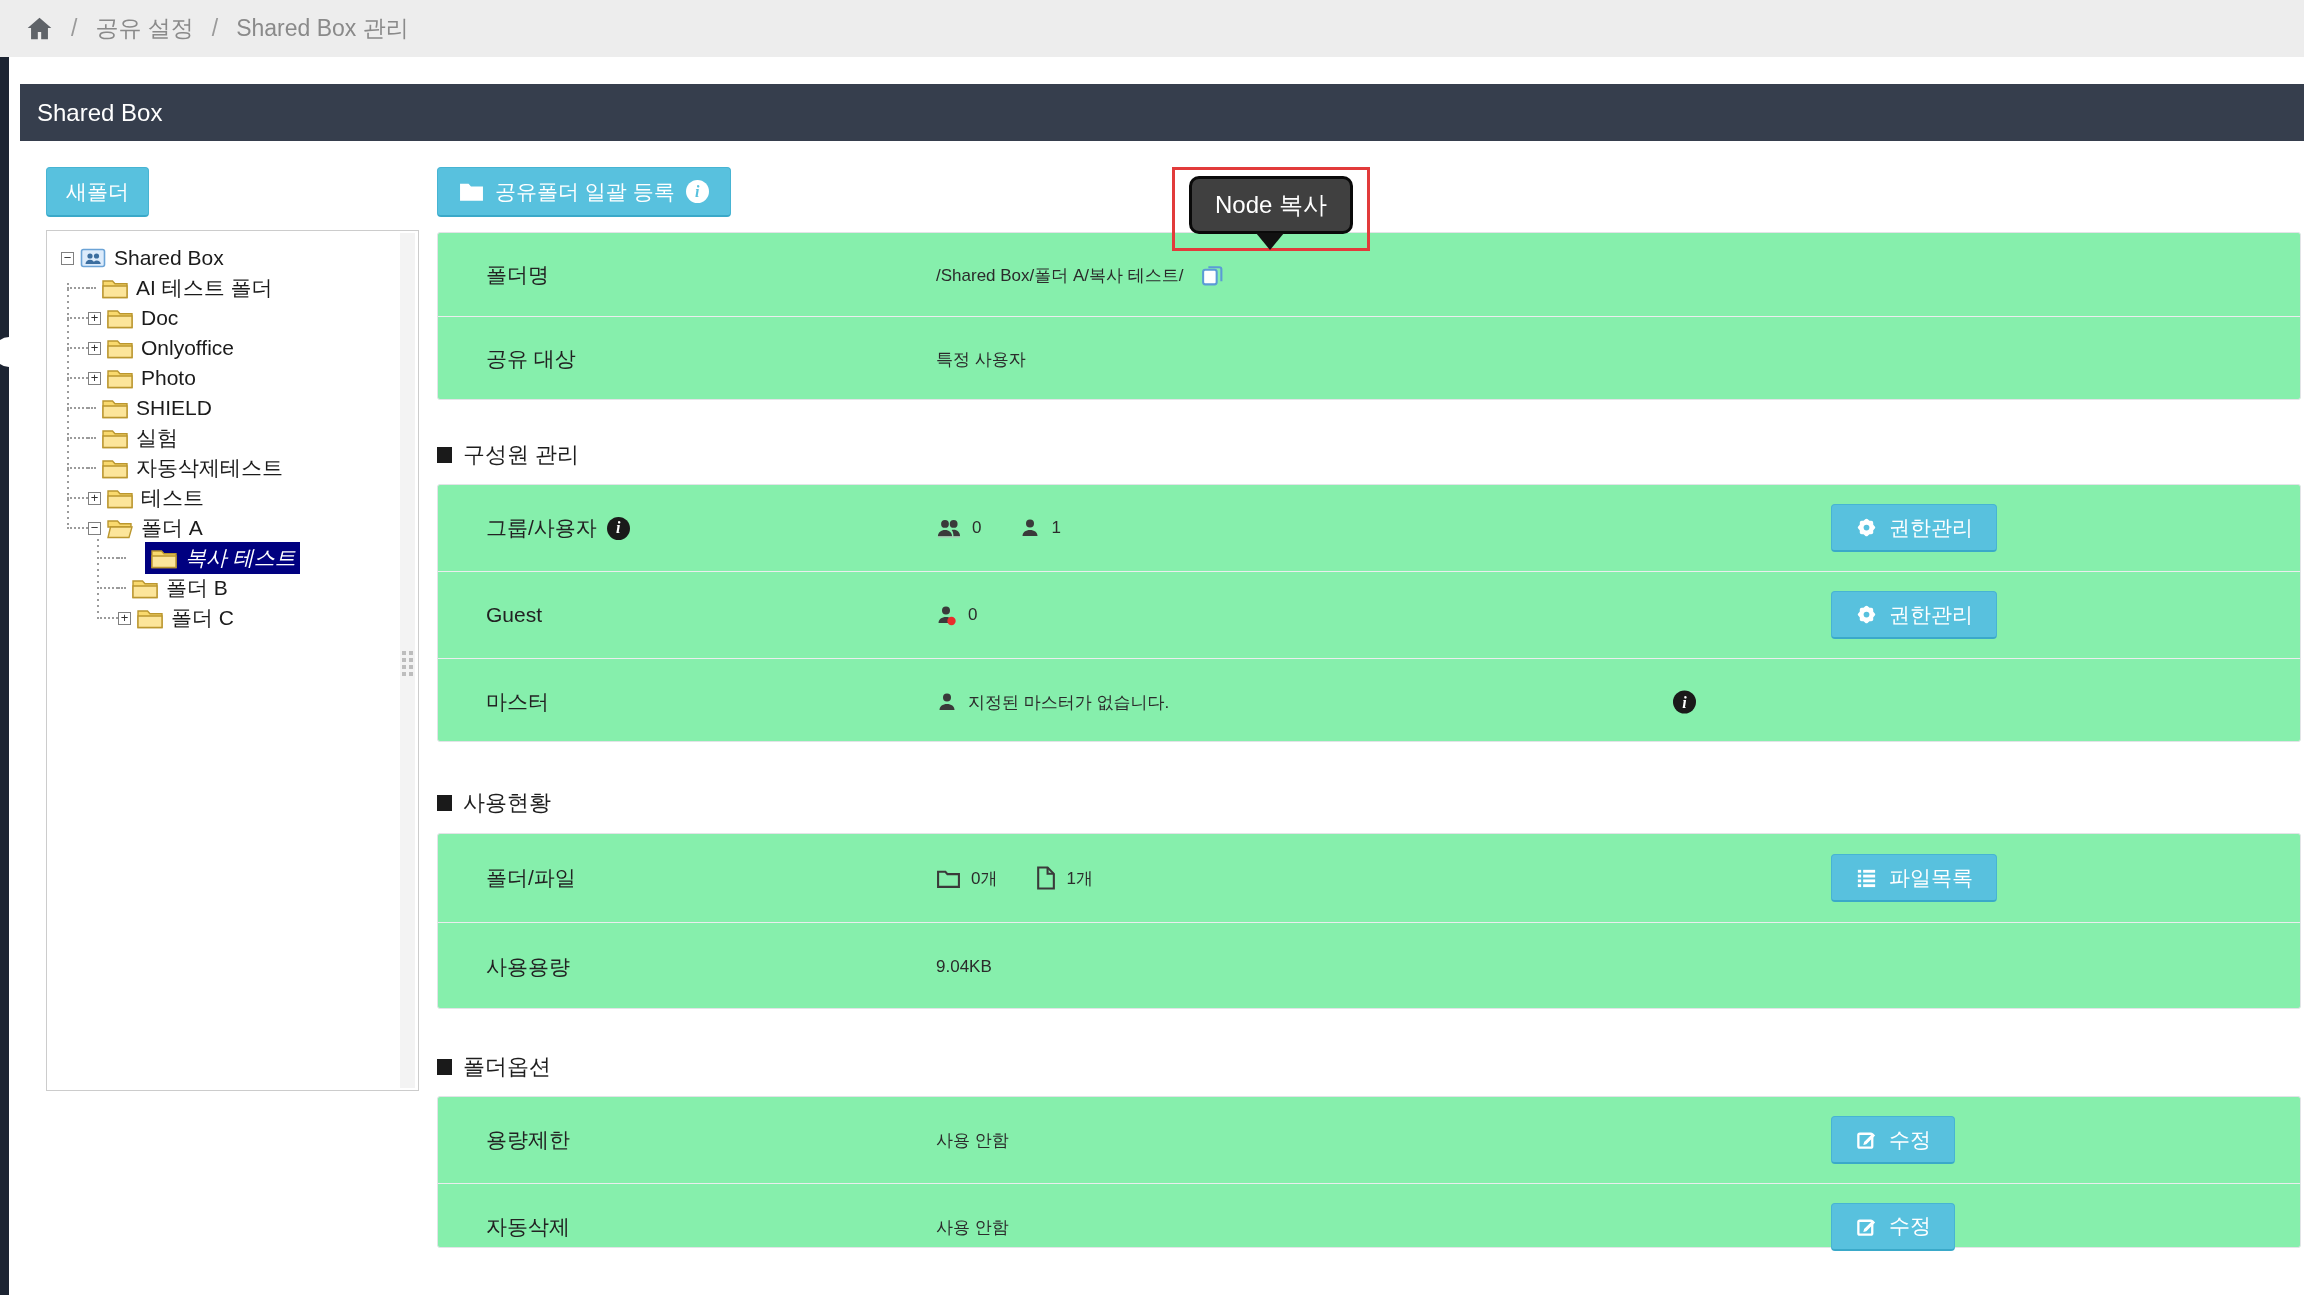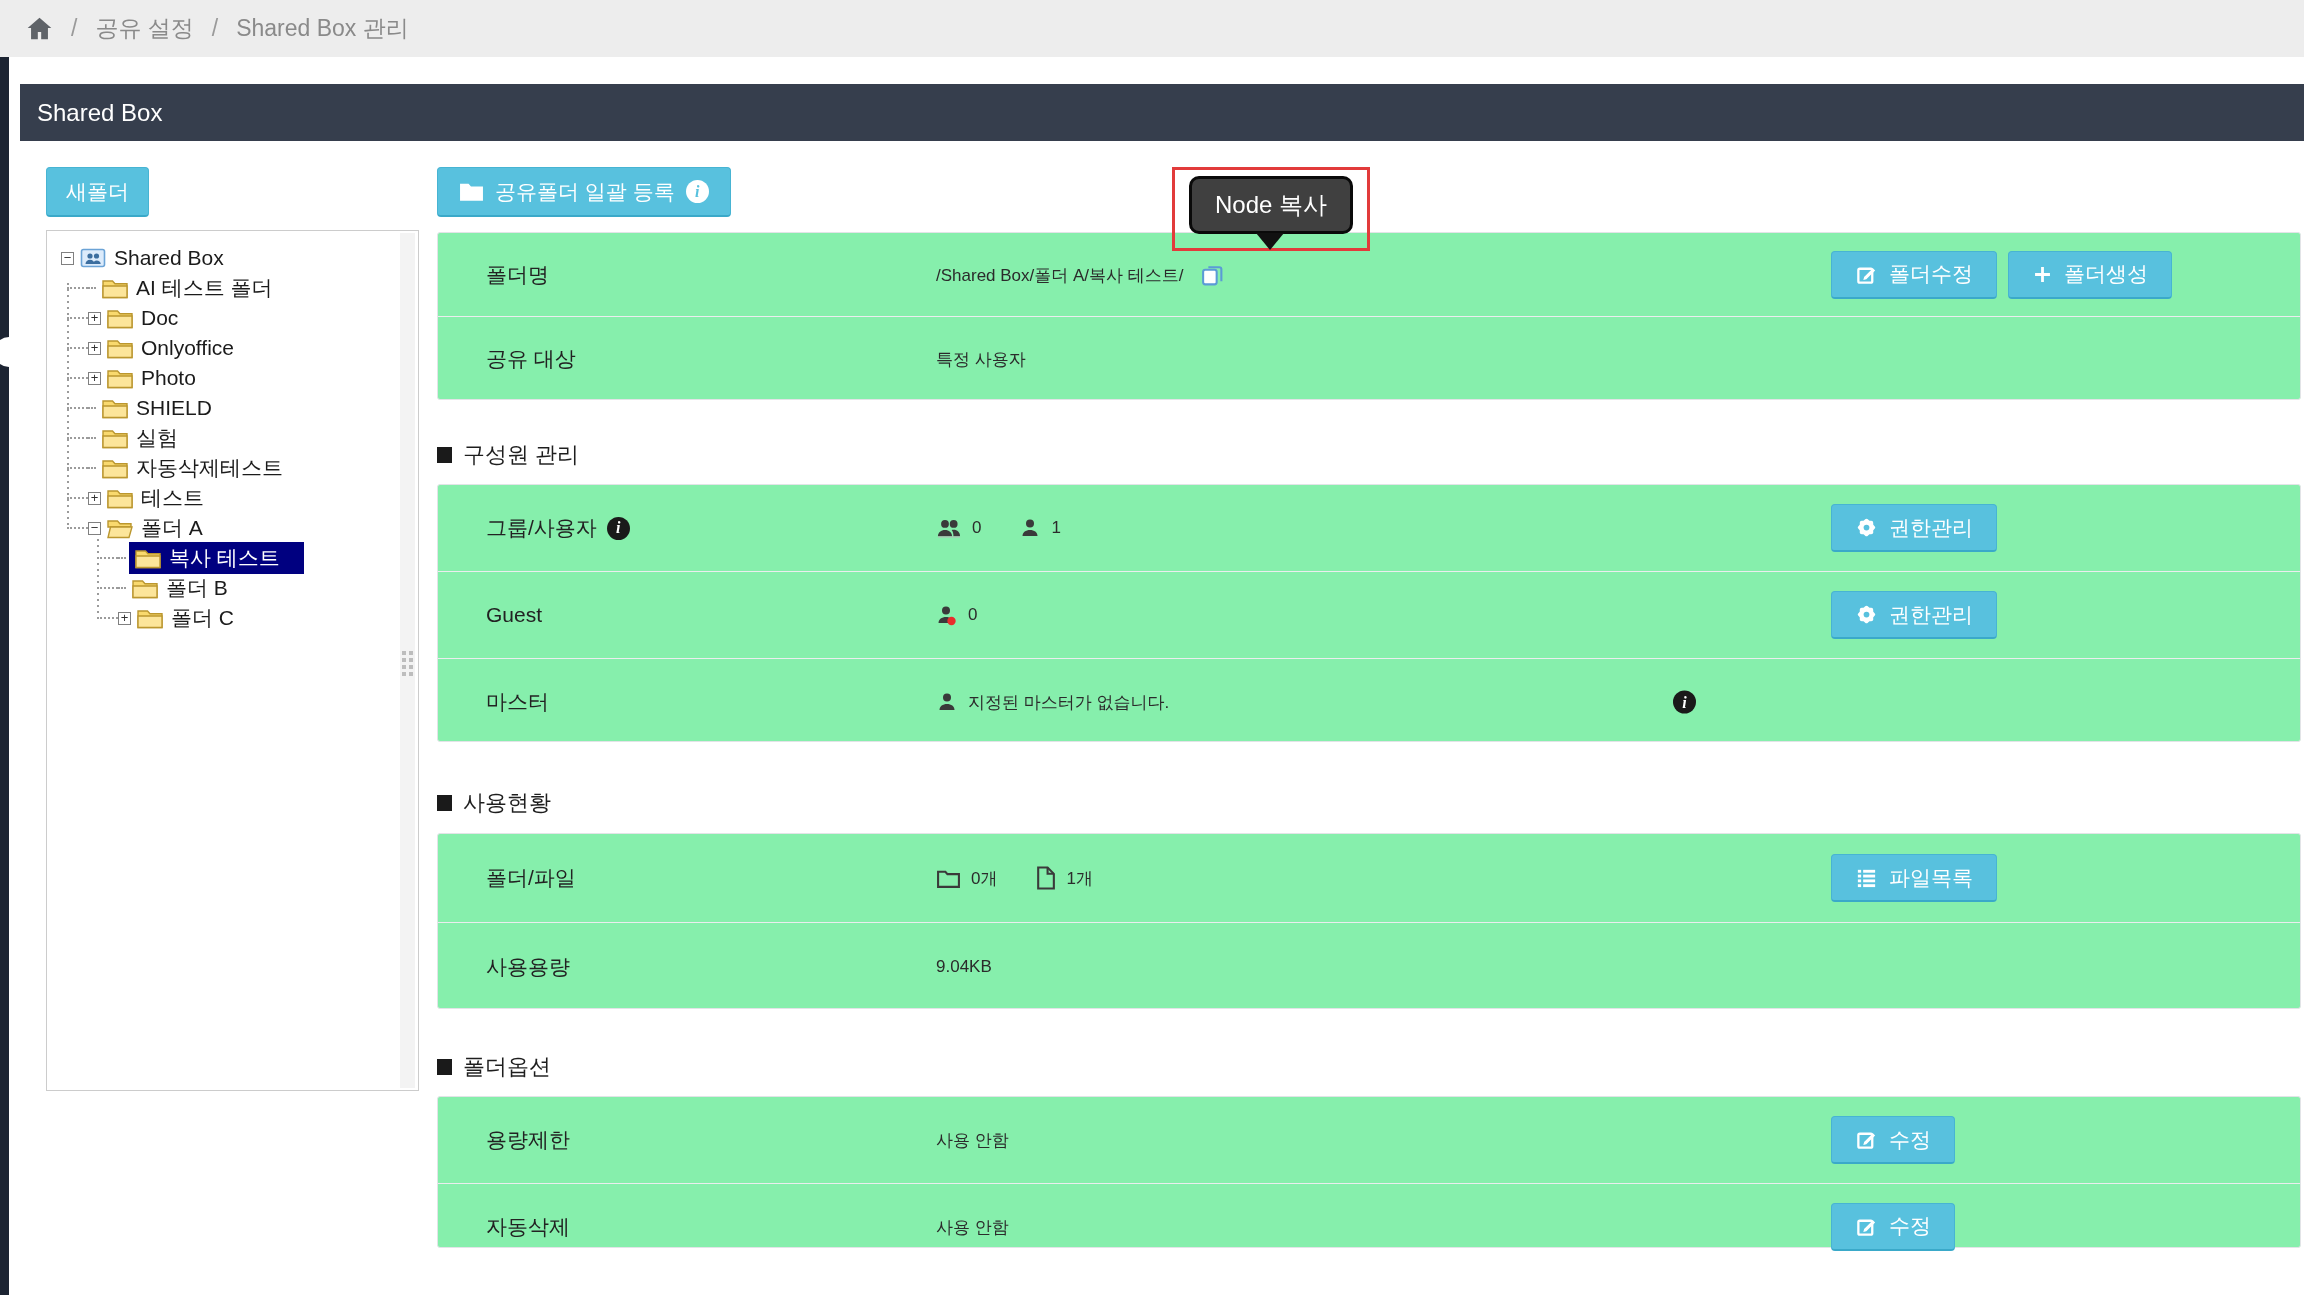--- a/index.html
+++ b/index.html
@@ -76,21 +76,21 @@
     flex:0 0 auto;
   }
   .expander.plus::before { content:"+"; }
   .expander.minus::before { content:"\2212"; }
   .hstub { width:21px; height:0; border-top:2px dotted #9b9b9b; flex:0 0 auto; }
   .hstub.short { width:8px; }
   .tree-ic { margin:0 8px 0 6px; flex:0 0 auto; display:inline-flex; }
   .node-label { color:#1b1b1b; }
   .node-sel {
     display:inline-flex; align-items:center; background:#000080; color:#fff;
-    padding:2px 24px 2px 3px; margin-left:3px;
+    padding:2px 4px 2px 3px; margin-left:19px;font-style:italic;
   }
   .node-sel .tree-ic { margin:0 8px 0 3px; }
   .node-sel .node-label { color:#fff; }
   .vguide { position:absolute; width:2px;
     background:repeating-linear-gradient(to bottom,#9b9b9b 0 2px,transparent 2px 6px); }
   .vg1 { left:8px; top:40px; height:245px; }
   .vg2 { left:38px; top:296px; height:80px; }
 
   
   .sec-h { position:absolute; left:437px; height:30px; display:flex; align-items:center; gap:11px; font-size:22px; color:#1e1e1e; }
@@ -352,35 +352,20 @@
       <span>폴더명</span>
     </div>
     <div class="value">
       <span>/Shared Box/폴더 A/복사 테스트/</span>
       <span class="copy-ic">
         <svg width="25" height="25" viewBox="0 0 24 24">
             <rect x="3" y="7" width="13" height="14" rx="2" fill="#ffffff" stroke="#5b9bd6" stroke-width="2"></rect>
             <path d="M8 4.5h10.5a2 2 0 0 1 2 2V18" fill="none" stroke="#5b9bd6" stroke-width="2"></path>
           </svg>
       </span>
-    </div>
-    <div class="action">
-      <button class="btn">
-        <svg width="23" height="23" viewBox="0 0 24 24">
-            <rect x="3.5" y="6" width="14.5" height="14.5" rx="1.5" fill="none" stroke="#fff" stroke-width="2.4"></rect>
-            <path d="M9.5 14.6 18.7 5.4l2.3 2.3-9.2 9.2-3.1.8z" fill="#fff"></path>
-          </svg>
-        <span>폴더수정</span>
-      </button>
-      <button class="btn">
-        <svg width="21" height="21" viewBox="0 0 24 24">
-            <path fill="#fff" d="M10.4 3.5h3.2v6.9h6.9v3.2h-6.9v6.9h-3.2v-6.9H3.5v-3.2h6.9z"></path>
-          </svg>
-        <span>폴더생성</span>
-      </button>
     </div>
   </div>
   <div class="prow" style="height:84px;">
     <div class="label">
       <span>공유 대상</span>
     </div>
     <div class="value">
       <span>특정 사용자</span>
     </div>
   </div>

